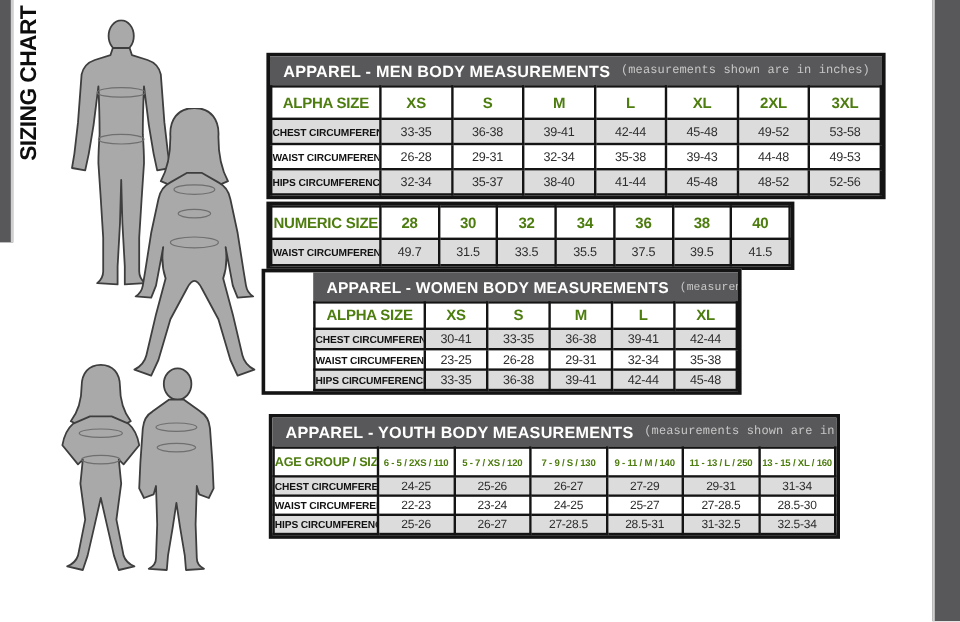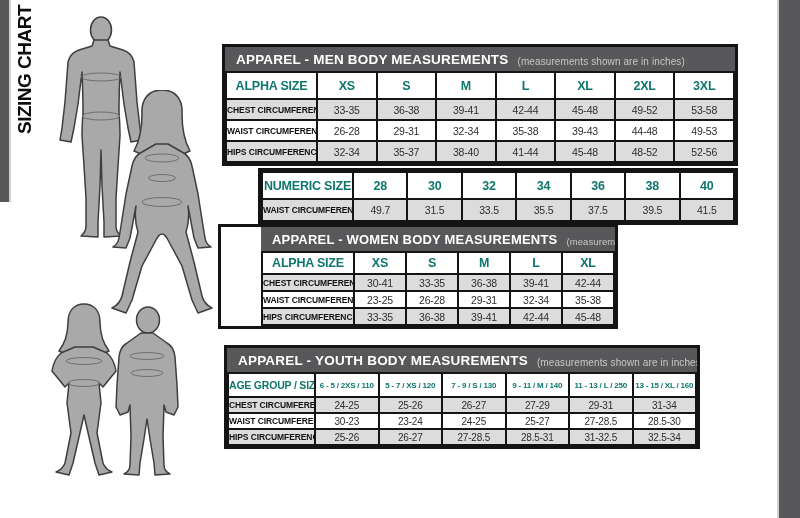--- a/index.html
+++ b/index.html
@@ -13,36 +13,36 @@
              background:var(--bar-bg);border-left:2px solid #cfcfcf;box-sizing:border-box;}
 
   
   .vtitle{position:absolute;left:14px;top:134px;width:30px;height:0;}
   .vtitle span{display:inline-block;transform-origin:0 0;transform:rotate(-90deg);
                white-space:nowrap;font-size:19px;font-weight:bold;color:#0d0d0d;
                letter-spacing:-0.5px;}
 
   
   .tbl{position:absolute;border:3px solid var(--border);background:#fff;box-sizing:border-box;}
-  .tbl-head{background:var(--header-bg);color:#fff;display:flex;align-items:flex-end;
+  .tbl-head{background:var(--header-bg);color:#fff;display:flex;align-items:center;
             padding:5px 6px 4px 11px;gap:9px;white-space:nowrap;overflow:hidden;}
   .tbl-title{font-size:13.5px;font-weight:bold;letter-spacing:0.2px;}
-  .tbl-note{font-size:10px;color:var(--note-color);letter-spacing:0.1px;}
+  .tbl-note{font-size:10px;color:var(--note-color);letter-spacing:0.1px;font-family:Liberation Mono, monospace;}
   .tbl table{width:100%;border-collapse:collapse;table-layout:fixed;}
   .tbl th,.tbl td{border:2px solid var(--border);text-align:center;vertical-align:middle;
                   padding:0;overflow:hidden;white-space:nowrap;}
-  .tbl thead th{background:#fff;font-size:12.5px;font-weight:bold;color:#0f766e;height:25px;
+  .tbl thead th{background:#fff;font-size:12.5px;font-weight:bold;color:#4d7c0f;height:25px;
                 letter-spacing:-0.2px;}
   .tbl tbody th{font-size:8.5px;font-weight:bold;color:#111;letter-spacing:-0.1px;}
   .tbl tbody td{font-size:10.5px;font-weight:normal;color:var(--value-text);letter-spacing:-0.2px;}
   .tbl tbody tr:nth-child(odd){background:var(--row-alt);}
   .tbl tbody tr:nth-child(even){background:#fff;}
 
   .men{left:222px;top:44px;width:516px;}
-  .numeric{left:222px;top:168px;width:480px;margin-left:36px;}
+  .numeric{left:222px;top:168px;width:440px;}
   .women{left:218px;top:224px;width:400px;padding-left:40px;}
   .youth{left:224px;top:345px;width:476px;}
 
   .men tbody th,.men tbody td{height:19px;}
   .numeric tbody th,.numeric tbody td{height:20px;}
   .women thead th{height:20px;}
   .women tbody th,.women tbody td{height:15px;}
   .women .tbl-title{font-size:13px;}
   .women .tbl-note{font-size:9.5px;}
   .youth thead th{height:22px;font-size:8px;letter-spacing:-0.2px;}
@@ -305,21 +305,21 @@
             <th>CHEST CIRCUMFERENCE</th>
             <td>24-25</td>
             <td>25-26</td>
             <td>26-27</td>
             <td>27-29</td>
             <td>29-31</td>
             <td>31-34</td>
           </tr>
           <tr>
             <th>WAIST CIRCUMFERENCE</th>
-            <td>30-23</td>
+            <td>22-23</td>
             <td>23-24</td>
             <td>24-25</td>
             <td>25-27</td>
             <td>27-28.5</td>
             <td>28.5-30</td>
           </tr>
           <tr>
             <th>HIPS CIRCUMFERENCE</th>
             <td>25-26</td>
             <td>26-27</td>

